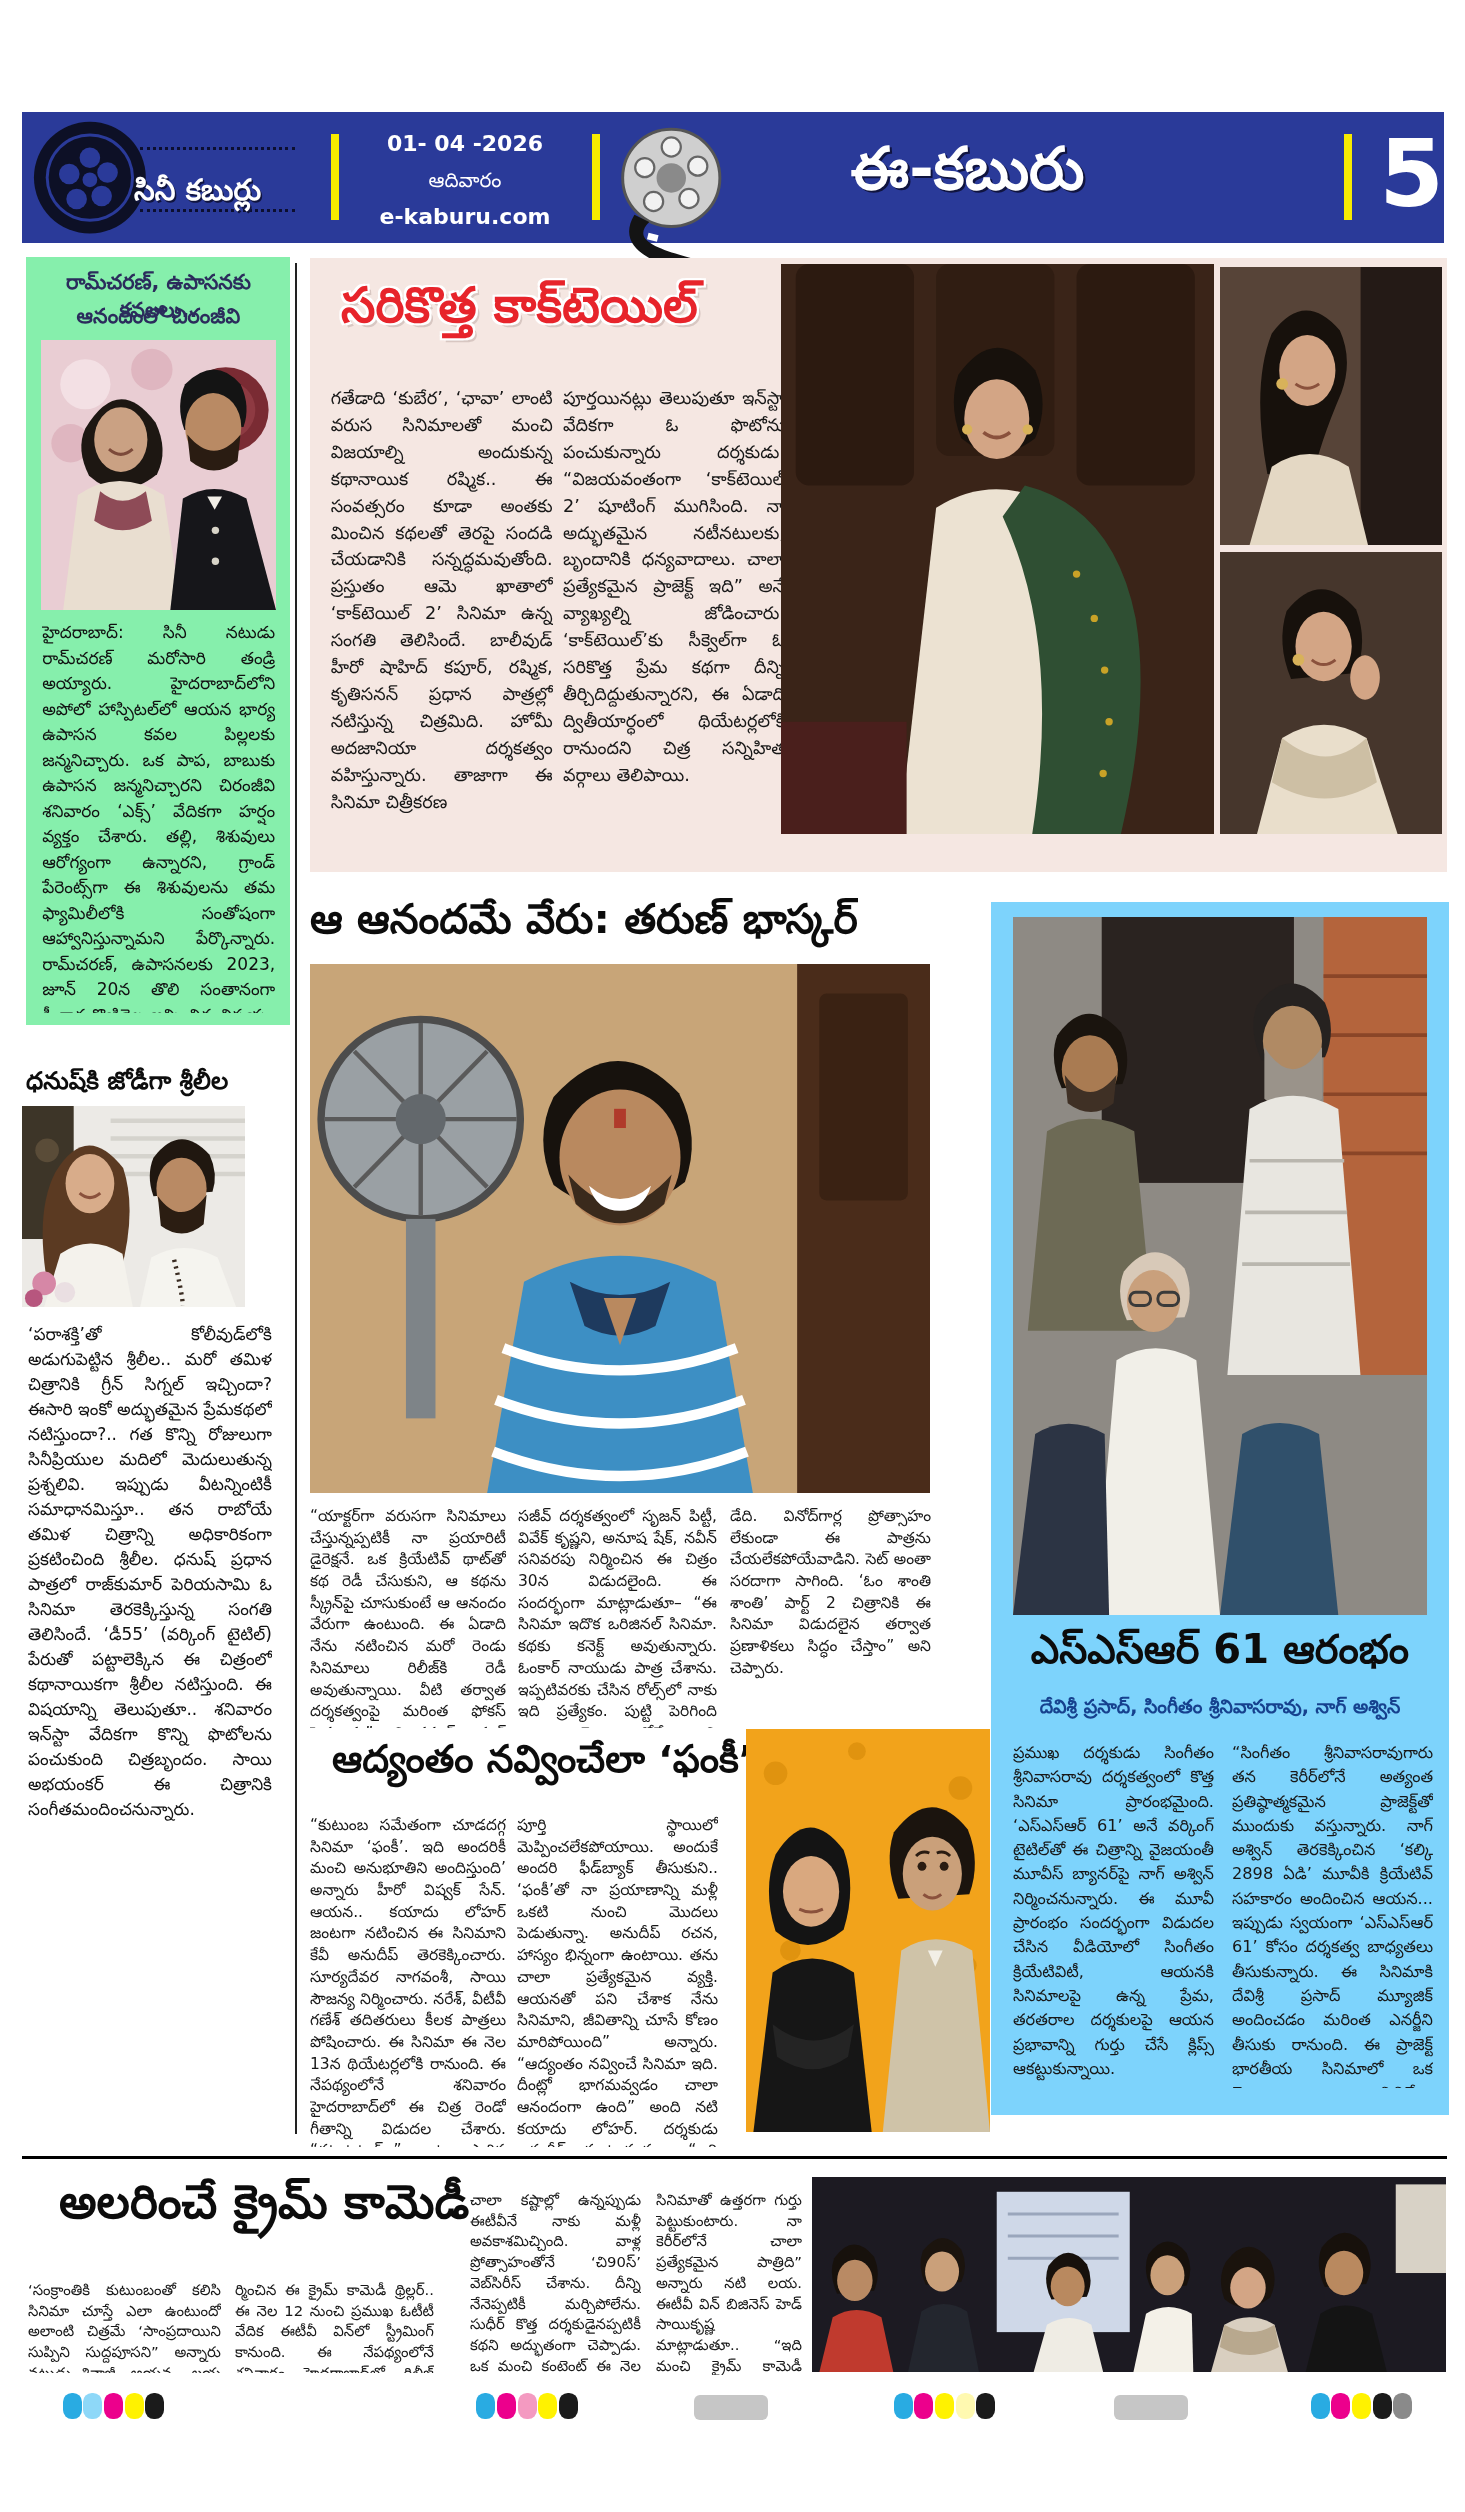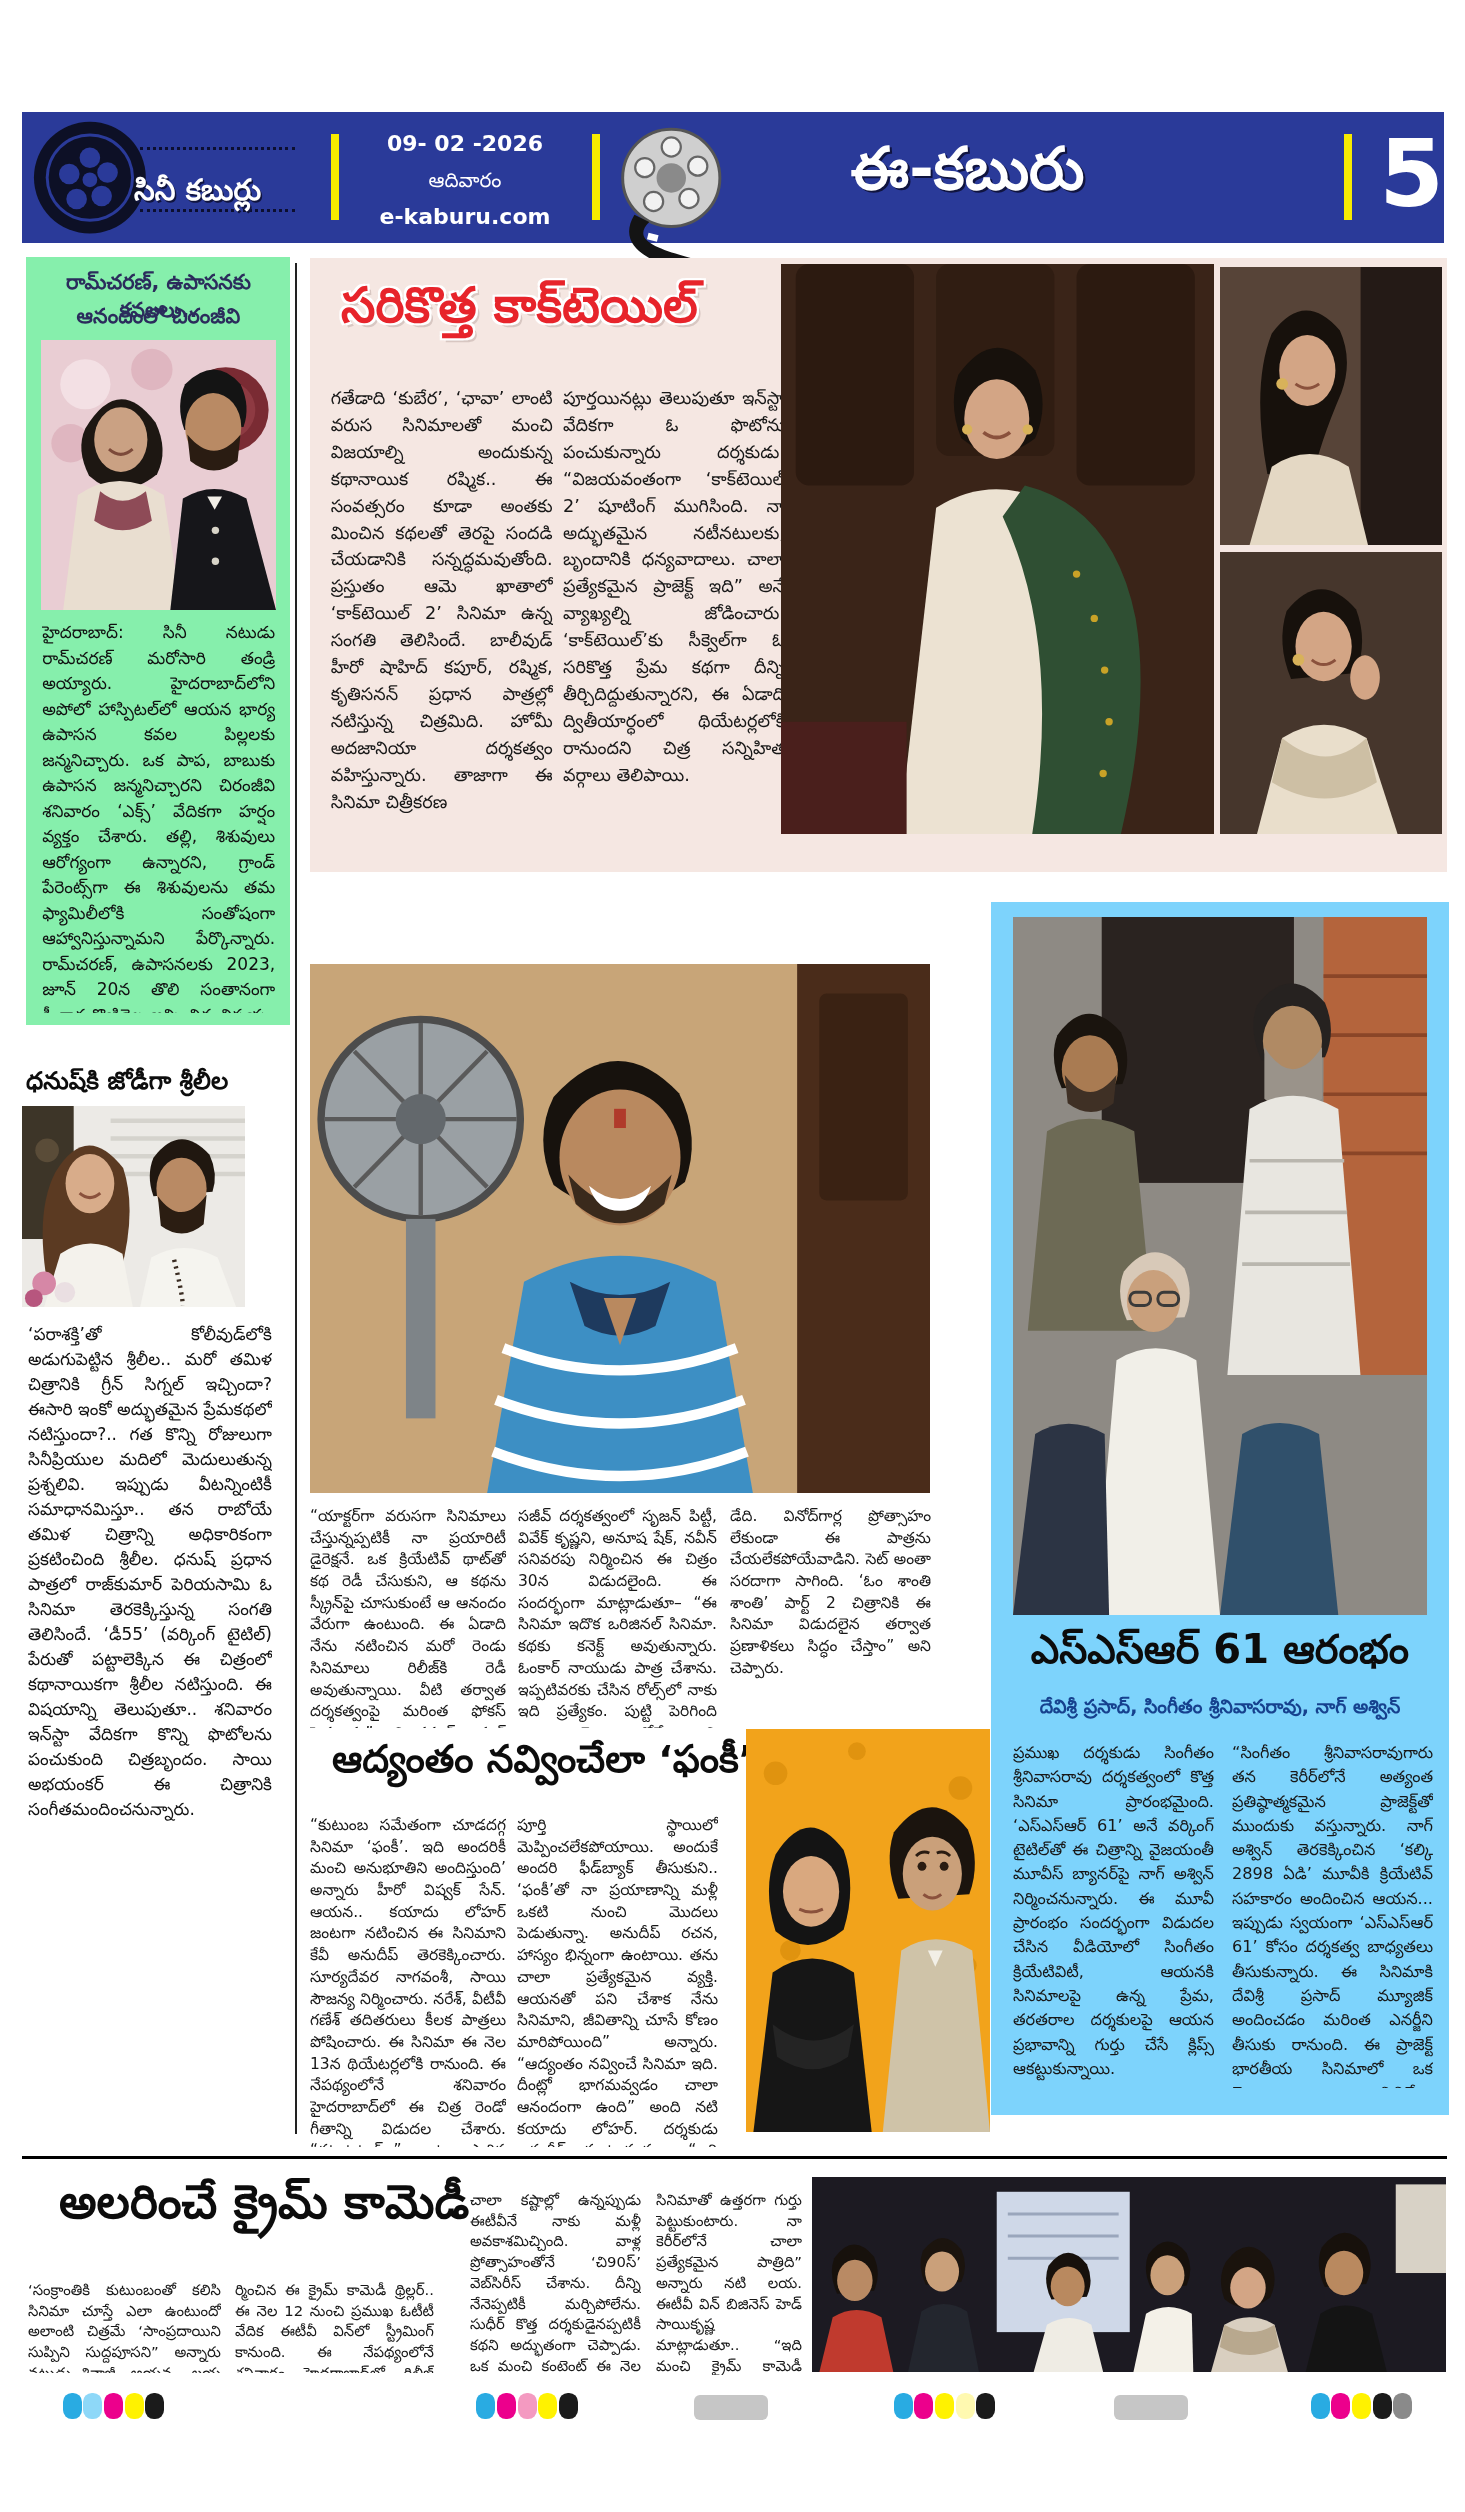--- a/index.html
+++ b/index.html
@@ -64,21 +64,21 @@
         <circle cx="52" cy="76" r="14" fill="#2a3a99"></circle>
           <circle cx="80" cy="84" r="10" fill="#2a3a99"></circle>
       </svg>
     </span>
     <span class="dotline" style="top:35px;"></span>
     <span class="dotline" style="top:97px;"></span>
     <span class="brand">సినీ కబుర్లు</span>
 
     <span class="ybar" style="left:309px;"></span>
     <div class="dateblock">
-      <span class="l1">09- 02 -2026</span>
+      <span class="l1">01- 04 -2026</span>
       <span class="l2">ఆదివారం</span>
       <span class="l3">e-kaburu.com</span>
     </div>
     <span class="ybar" style="left:570px;"></span>
 
     <span class="abs" style="left:583px;top:7.4px;width:162px;height:229px;">
       <svg viewBox="0 0 220 310">
         <circle cx="90" cy="80" r="66" fill="#cfcfcf" stroke="#555" stroke-width="4"></circle>
         <circle cx="90" cy="80" r="20" fill="#8a8a8a"></circle>
         <circle cx="90" cy="38" r="13" fill="#f2f2f2" stroke="#666" stroke-width="3"></circle>
@@ -207,20 +207,21 @@
         <ellipse cx="140" cy="128" rx="38" ry="47" fill="#d3a585"></ellipse>
         <path d="M124 146 q16 13 32 0" stroke="#8a513c" stroke-width="4" fill="none"></path>
         <circle cx="106" cy="146" r="8" fill="#d8b25a"></circle>
         <ellipse cx="196" cy="170" rx="20" ry="30" fill="#d3a585"></ellipse>
         <path d="M50 382 L84 252 q56 -36 114 0 L240 382 Z" fill="#e9decb"></path>
         <path d="M84 252 q60 50 114 0 l14 60 q-70 44 -142 0z" fill="#cdbfa4"></path>
       </svg>
     </div>
   </div>
 
+  <span class="mid-h">ఆ ఆనందమే వేరు: తరుణ్ భాస్కర్</span>
   <div class="photo" style="left:310px;top:964px;width:620px;height:529px;">
     <svg viewBox="0 0 840 716" preserveAspectRatio="none">
       <rect width="840" height="716" fill="#c8a578"></rect>
       <rect x="660" y="0" width="180" height="716" fill="#4a2c1a"></rect>
       <rect x="690" y="40" width="120" height="280" rx="10" fill="#3a2213"></rect>
       <circle cx="150" cy="210" r="135" fill="#9aa0a4" stroke="#4c4c4c" stroke-width="10"></circle>
       <g stroke="#5a5a5a" stroke-width="6">
         <line x1="150" y1="80" x2="150" y2="340"></line>
           <line x1="20" y1="210" x2="280" y2="210"></line>
         <line x1="60" y1="118" x2="240" y2="302"></line>

